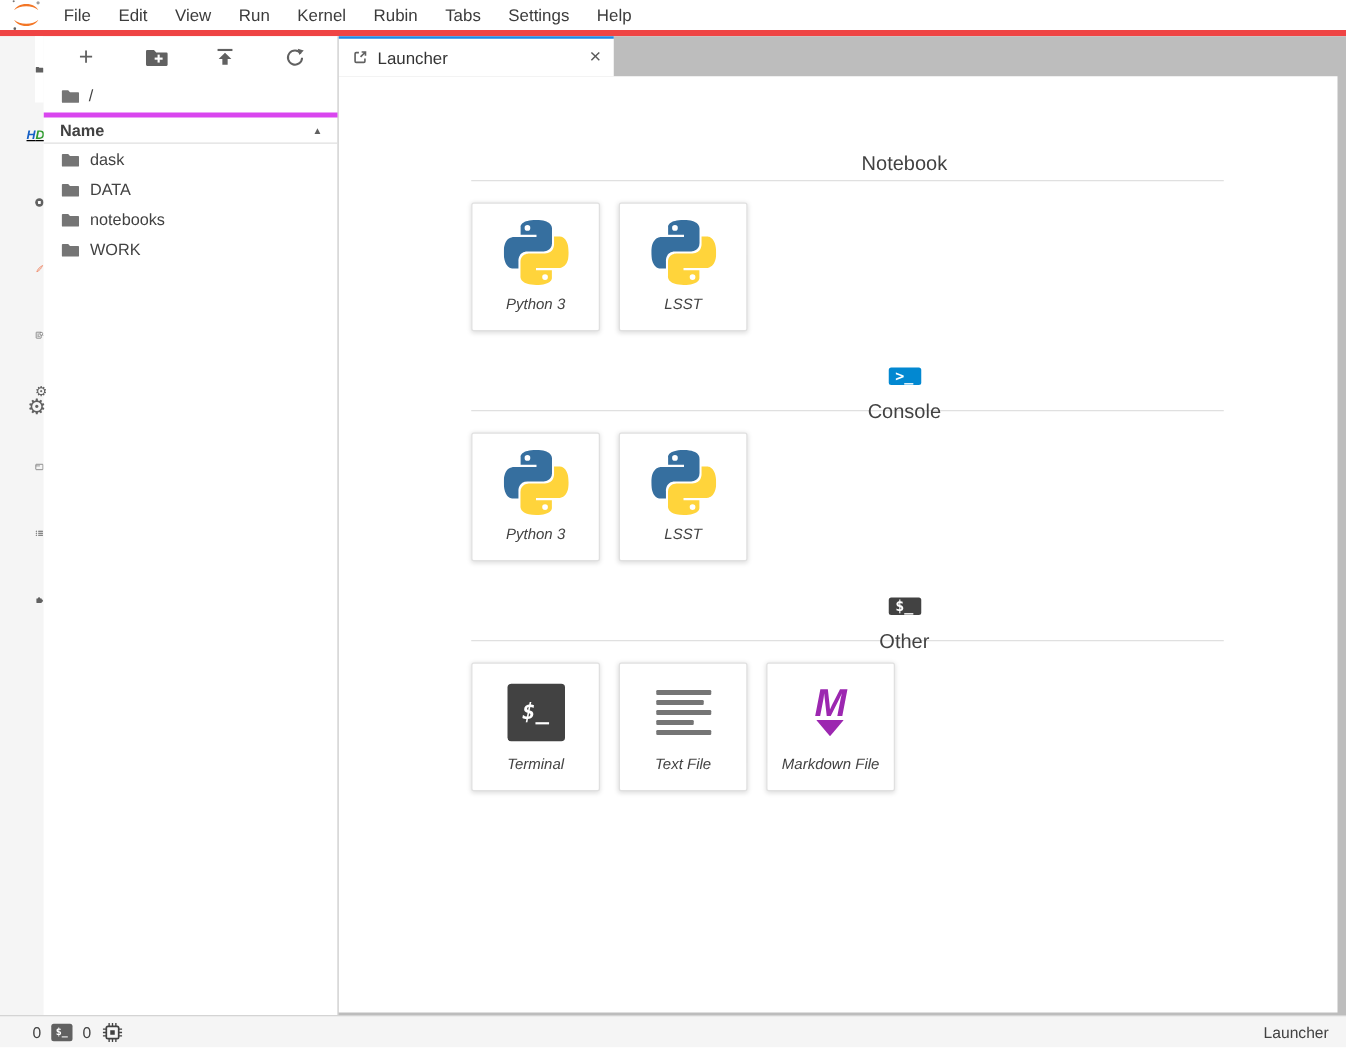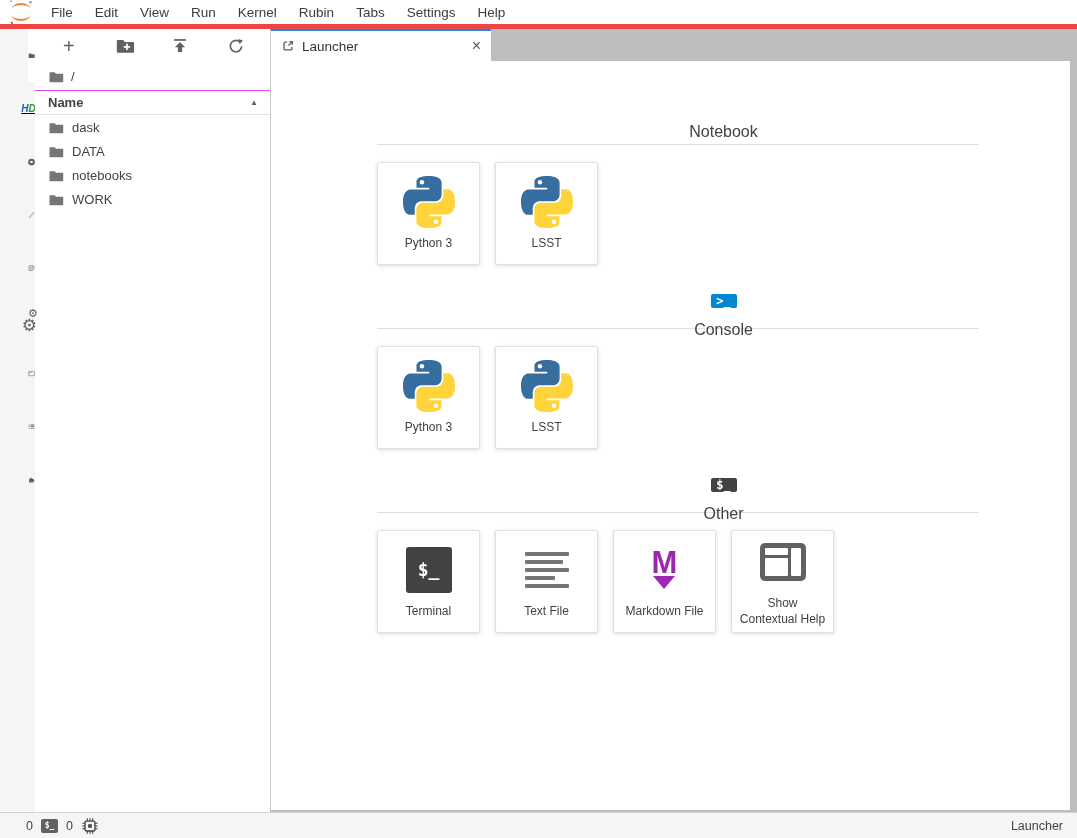--- a/index.html
+++ b/index.html
@@ -24,37 +24,37 @@
   .gears .g-big { position:absolute; right:-2px; bottom:-4px; font-size:17px; }
   .hdf-text { font-size:10px; font-weight:bold; font-style:italic; letter-spacing:0; text-decoration:underline; }
   .hdf-h, .hdf-f { color:#1660c6; } .hdf-d { color:#2e9b2e; }
 
   
   .filebrowser { width:236px; background:#fff; border-right:1px solid #c4c4c4; flex:0 0 auto; display:flex; flex-direction:column; font-size:13px; color:#424242; }
   .fb-toolbar { height:33px; display:flex; align-items:center; justify-content:space-around; padding:0 6px; flex:0 0 auto; }
   .fb-btn { border:0; background:transparent; cursor:pointer; width:34px; height:26px; display:flex; align-items:center; justify-content:center; color:#616161; }
   .plus-glyph { font-size:20px; font-weight:400; color:#616161; line-height:1; }
   .fb-breadcrumb { height:28px; display:flex; align-items:center; gap:7px; padding-left:13px; flex:0 0 auto; }
-  .fb-header { height:25px; border-top:1px solid #d946ef; border-bottom:1px solid #e0e0e0; display:flex; align-items:center; justify-content:space-between; padding:0 12px 0 13px; font-weight:700; cursor:pointer; flex:0 0 auto; }
+  .fb-header { height:25px; border-top:4px solid #d946ef; border-bottom:1px solid #e0e0e0; display:flex; align-items:center; justify-content:space-between; padding:0 12px 0 13px; font-weight:700; cursor:pointer; flex:0 0 auto; }
   .sort-arrow { font-size:8px; color:#616161; }
   .fb-list { flex:1; }
   .fb-row { height:24px; display:flex; align-items:center; gap:8px; padding-left:13px; cursor:pointer; }
 
   
   .mainarea { flex:1; background:#bdbdbd; display:flex; flex-direction:column; min-width:0; }
   .tabbar { height:32px; display:flex; flex:0 0 auto; }
   .tab { width:220px; background:#fff; border-top:2px solid #1e88e5; display:flex; align-items:center; gap:7px; padding:0 10px; font-size:13.5px; color:#333; cursor:pointer; }
   .tab-close { margin-left:auto; border:0; background:transparent; font-size:16px; color:#5a5a5a; cursor:pointer; line-height:1; }
 
   .launcher-wrap { flex:1; background:#fff; margin:0 7px 2px 0; padding:49px 0 0 106px; overflow:hidden; }
   .l-section { margin-bottom:29px; }
   .l-header { display:flex; align-items:center; gap:13px; height:26px; margin-bottom:8px;flex-direction:column; }
   .l-title { font-size:16px; color:#424242; }
   .l-divider { width:602px; border-bottom:1px solid #e0e0e0; margin-bottom:17px; }
-  .l-cards { display:flex; gap:15px; }
+  .l-cards { display:flex; gap:15px;font-style:italic; }
   .card { width:103px; height:103px; background:#fff; border:1px solid #e0e0e0; border-radius:2px; box-shadow:0 1px 4px rgba(0,0,0,.14); display:flex; flex-direction:column; align-items:center; justify-content:center; gap:8px; cursor:pointer; }
   .card-icon { height:52px; display:flex; align-items:center; justify-content:center; }
   .card-label { font-size:12px; color:#424242; text-align:center; line-height:1.3; white-space:pre-line; }
 
   .sq-icon { display:flex; align-items:center; justify-content:center; font-family:"DejaVu Sans Mono",monospace; font-weight:bold; color:#fff; border-radius:2px; }
   .console-sq { width:26px; height:26px; background:#0288d1; font-size:12px; }
   .other-sq { width:26px; height:26px; background:#424242; font-size:12px; }
   .terminal-sq { width:46px; height:46px; background:#424242; font-size:18px; border-radius:3px; }
 
   .textfile-icon { display:flex; flex-direction:column; gap:4px; }
@@ -336,31 +336,20 @@
               <span class="card-icon">
                 <span class="md-icon">
                   <span class="md-m">M</span>
                   <svg width="22" height="13" viewBox="0 0 22 13">
                       <polygon points="0,0 22,0 11,13" fill="#9c27b0"></polygon>
                     </svg>
                 </span>
               </span>
               <span class="card-label">Markdown File</span>
             </div>
-            <div class="card">
-              <span class="card-icon">
-                <span class="help-icon">
-                    <i class="help-top"></i>
-                    <i class="help-main"></i>
-                    <i class="help-side"></i>
-                  </span>
-              </span>
-              <span class="card-label">Show
-Contextual Help</span>
-            </div>
           </div>
         </section>
 
       </div>
     </main>
   </div>
 
   <footer class="statusbar">
     <div class="status-left">
       <span>0</span>

